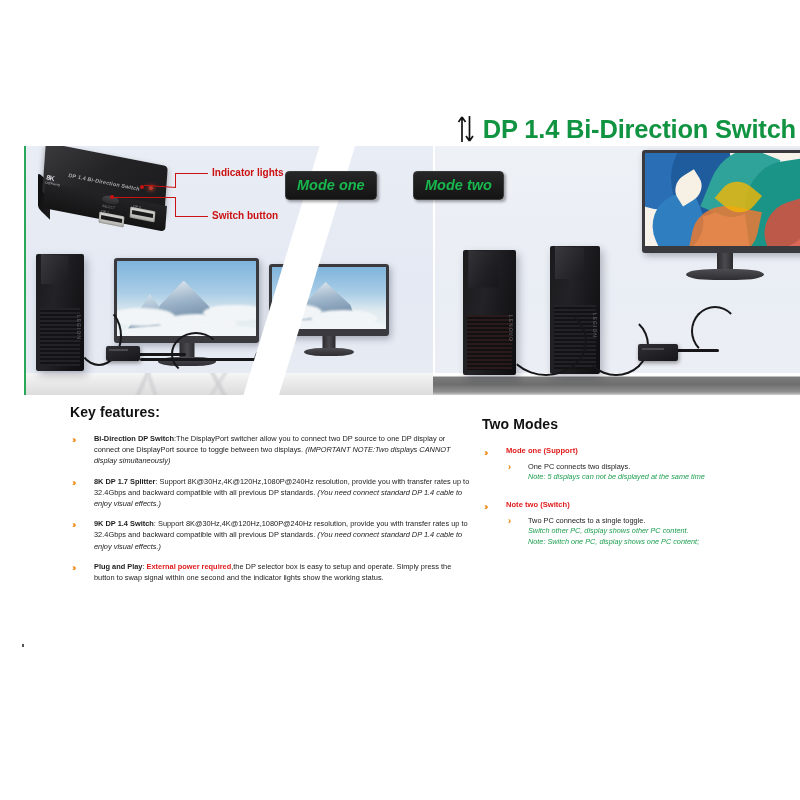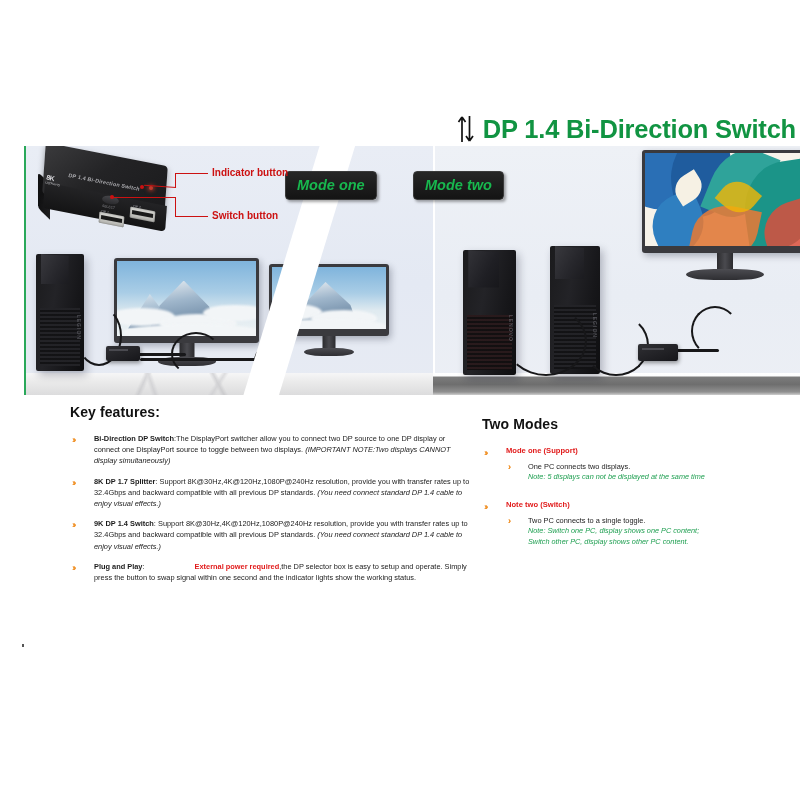--- a/index.html
+++ b/index.html
@@ -139,21 +139,21 @@
 
   h2.sec{margin:0 0 13px;font-size:14px;font-weight:bold;color:#111;letter-spacing:.1px;}
   h2.sec.right{margin-bottom:14px;}
 
   .feat{position:relative;padding-left:24px;margin-bottom:9px;}
   .chev{position:absolute;left:2px;top:1px;font-size:9.5px;color:#f0932b;letter-spacing:-2.5px;font-weight:bold;}
   .chev.sm{font-size:8.5px;}
   .ftxt{font-size:7.4px;line-height:11.2px;color:#1b1b1b;text-align:left;}
   .ftxt b{font-weight:bold;}
   .ftxt i{font-style:italic;}
-  .red{color:#e11b1b;font-weight:bold;margin-left:48px;}
+  .red{color:#e11b1b;font-weight:bold;}
   .modehead{color:#e11b1b;font-weight:bold;font-size:7.6px;}
   .sub{position:relative;padding-left:22px;margin-top:6px;}
   .note{color:#1c9e4f;font-style:italic;font-size:7.3px;line-height:10.6px;}
   .mb18{margin-bottom:17px;}
   .speck{position:absolute;left:22px;top:644px;width:2px;height:3px;background:#555;}
 </style>
 </head>
 <body>
 
 <div class="page">
@@ -199,21 +199,21 @@
         </div>
 
         <div class="cl cl-ind-d"></div>
           <div class="cl cl-ind-v"></div>
           <div class="cl cl-ind-h"></div>
         <div class="cl-dot cl-d1"></div>
         <div class="cl cl-sw-d"></div>
           <div class="cl cl-sw-v"></div>
           <div class="cl cl-sw-h"></div>
         <div class="cl-dot cl-d2"></div>
-        <div class="callout co-ind">Indicator button</div>
+        <div class="callout co-ind">Indicator lights</div>
         <div class="callout co-sw">Switch button</div>
 
         <div class="tower" style="left:10px;top:108px;width:48px;height:117px;">
           <div class="cap"></div>
           <div class="acc acc-red" style="top:30%">
               <i></i>
               <u></u>
               <b></b>
             </div>
           <div class="vent"></div>
@@ -349,21 +349,21 @@
           <div class="note">Note: 5 displays can not be displayed at the same time</div>
         </div>
       </div>
 
       <div class="feat">
         <span class="chev">›››</span>
         <div class="modehead">Note two (Switch)</div>
         <div class="sub">
           <span class="chev sm">››</span>
           <div class="ftxt">Two PC connects to a single toggle.</div>
+          <div class="note ind">Switch other PC, display shows other PC content.</div>
           <div class="note">Note: Switch one PC, display shows one PC content;</div>
-          <div class="note ind">Switch other PC, display shows other PC content.</div>
         </div>
       </div>
     </div>
   </div>
 
   <div class="speck"></div>
 </div>
 
 </body></html>

